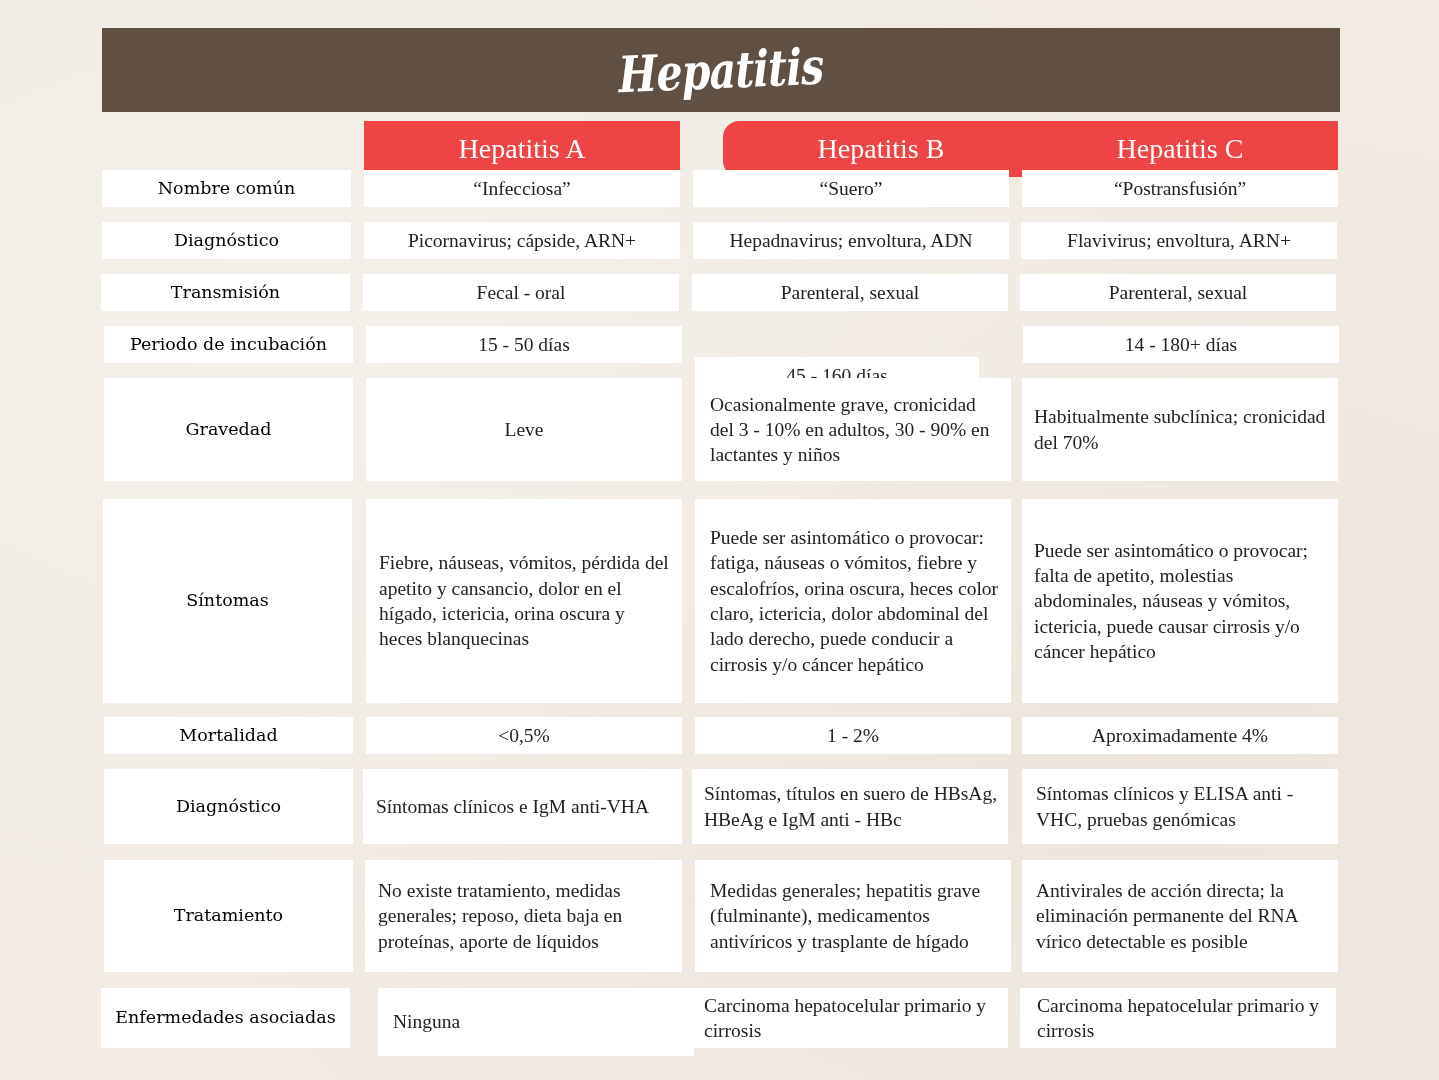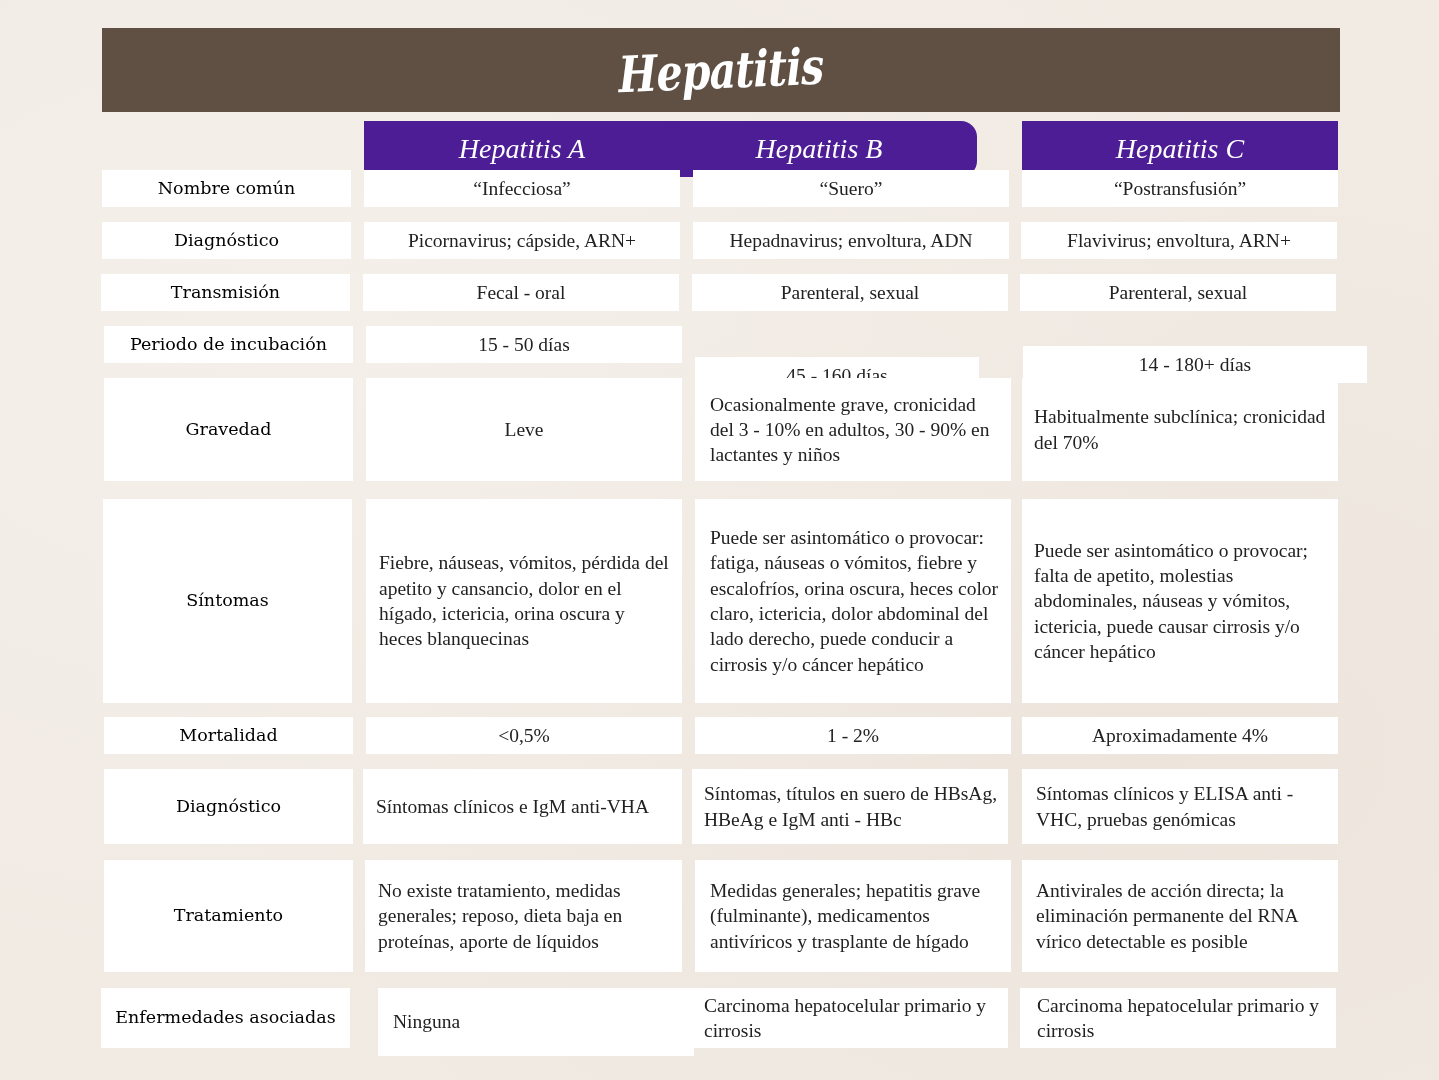--- a/index.html
+++ b/index.html
@@ -12,63 +12,63 @@
   }
   .title-bar {
     position:absolute; left:102px; top:28px; width:1238px; height:84px;
     background:#5f5043; display:flex; align-items:center; justify-content:center;
   }
   .title-text {
     color:#ffffff; font-family:"DejaVu Serif", serif; font-style:italic; font-weight:bold;
     font-size:50px; letter-spacing:-1px; transform:scaleX(0.82) rotate(-2deg);
   }
   .col-head {
-    position:absolute; top:121px; height:56px; background:#4c1d95;
+    position:absolute; top:121px; height:56px; background:#ef4444;
     color:#ffffff; display:flex; align-items:center; justify-content:center;
-    font-family:"Liberation Serif", serif; font-size:28px;font-style:italic;
+    font-family:"Liberation Serif", serif; font-size:28px;
   }
   .cell {
     position:absolute; background:#ffffff; box-sizing:border-box;
     display:flex; align-items:center; font-family:"Liberation Serif", serif;
     color:#222; font-size:19.5px; line-height:25.3px;
   }
   .cell.center { justify-content:center; text-align:right; }
   .cell.left { justify-content:flex-start; text-align:left; padding-left:15px; padding-right:10px; }
   .cell.label { justify-content:center; text-align:center; color:#000000; font-family:"DejaVu Serif", serif; font-size:17.5px; }
 </style>
 </head>
 <body>
 
 <div class="title-bar">
   <span class="title-text">Hepatitis</span>
 </div>
 
 <div class="col-head" style="left:364px;width:316px;">Hepatitis A</div>
-<div class="col-head" style="left:661px;width:316px;border-radius:16px;">Hepatitis B</div>
+<div class="col-head" style="left:723px;width:316px;border-radius:16px;">Hepatitis B</div>
 <div class="col-head" style="left:1022px;width:316px;">Hepatitis C</div>
 
 <div class="cell label" style="left:102px;top:170px;width:249px;height:37px;">Nombre común</div>
 <div class="cell center" style="left:364px;top:170px;width:316px;height:37px;">“Infecciosa”</div>
 <div class="cell center" style="left:693px;top:170px;width:316px;height:37px;">“Suero”</div>
 <div class="cell center" style="left:1022px;top:170px;width:316px;height:37px;">“Postransfusión”</div>
 
 <div class="cell label" style="left:102px;top:222px;width:249px;height:37px;">Diagnóstico</div>
 <div class="cell center" style="left:364px;top:222px;width:316px;height:37px;">Picornavirus; cápside, ARN+</div>
 <div class="cell center" style="left:693px;top:222px;width:316px;height:37px;">Hepadnavirus; envoltura, ADN</div>
 <div class="cell center" style="left:1021px;top:222px;width:316px;height:37px;">Flavivirus; envoltura, ARN+</div>
 
 <div class="cell label" style="left:101px;top:274px;width:249px;height:37px;">Transmisión</div>
 <div class="cell center" style="left:363px;top:274px;width:316px;height:37px;">Fecal - oral</div>
 <div class="cell center" style="left:692px;top:274px;width:316px;height:37px;">Parenteral, sexual</div>
 <div class="cell center" style="left:1020px;top:274px;width:316px;height:37px;">Parenteral, sexual</div>
 
 <div class="cell label" style="left:104px;top:326px;width:249px;height:37px;">Periodo de incubación</div>
 <div class="cell center" style="left:366px;top:326px;width:316px;height:37px;">15 - 50 días</div>
 <div class="cell center" style="left:695px;top:326px;width:284px;height:37px;margin-top:31px;">45 - 160 días</div>
-<div class="cell center" style="left:1023px;top:326px;width:344px;height:37px;margin-top:20px;">14 - 180+ días</div>
+<div class="cell center" style="left:1023px;top:326px;width:316px;height:37px;">14 - 180+ días</div>
 
 <div class="cell label" style="left:104px;top:378px;width:249px;height:103px;">Gravedad</div>
 <div class="cell center" style="left:366px;top:378px;width:316px;height:103px;">Leve</div>
 <div class="cell left" style="left:695px;top:378px;width:316px;height:103px;">Ocasionalmente grave, cronicidad del 3 - 10% en adultos, 30 - 90% en lactantes y niños</div>
 <div class="cell left" style="left:1022px;top:378px;width:316px;height:103px;padding-left:12px;">Habitualmente subclínica; cronicidad del 70%</div>
 
 <div class="cell label" style="left:103px;top:499px;width:249px;height:204px;">Síntomas</div>
 <div class="cell left" style="left:366px;top:499px;width:316px;height:204px;padding-left:13px;">Fiebre, náuseas, vómitos, pérdida del apetito y cansancio, dolor en el hígado, ictericia, orina oscura y heces blanquecinas</div>
 <div class="cell left" style="left:695px;top:499px;width:316px;height:204px;">Puede ser asintomático o provocar: fatiga, náuseas o vómitos, fiebre y escalofríos, orina oscura, heces color claro, ictericia, dolor abdominal del lado derecho, puede conducir a cirrosis y/o cáncer hepático</div>
 <div class="cell left" style="left:1022px;top:499px;width:316px;height:204px;padding-left:12px;">Puede ser asintomático o provocar; falta de apetito, molestias abdominales, náuseas y vómitos, ictericia, puede causar cirrosis y/o cáncer hepático</div>

